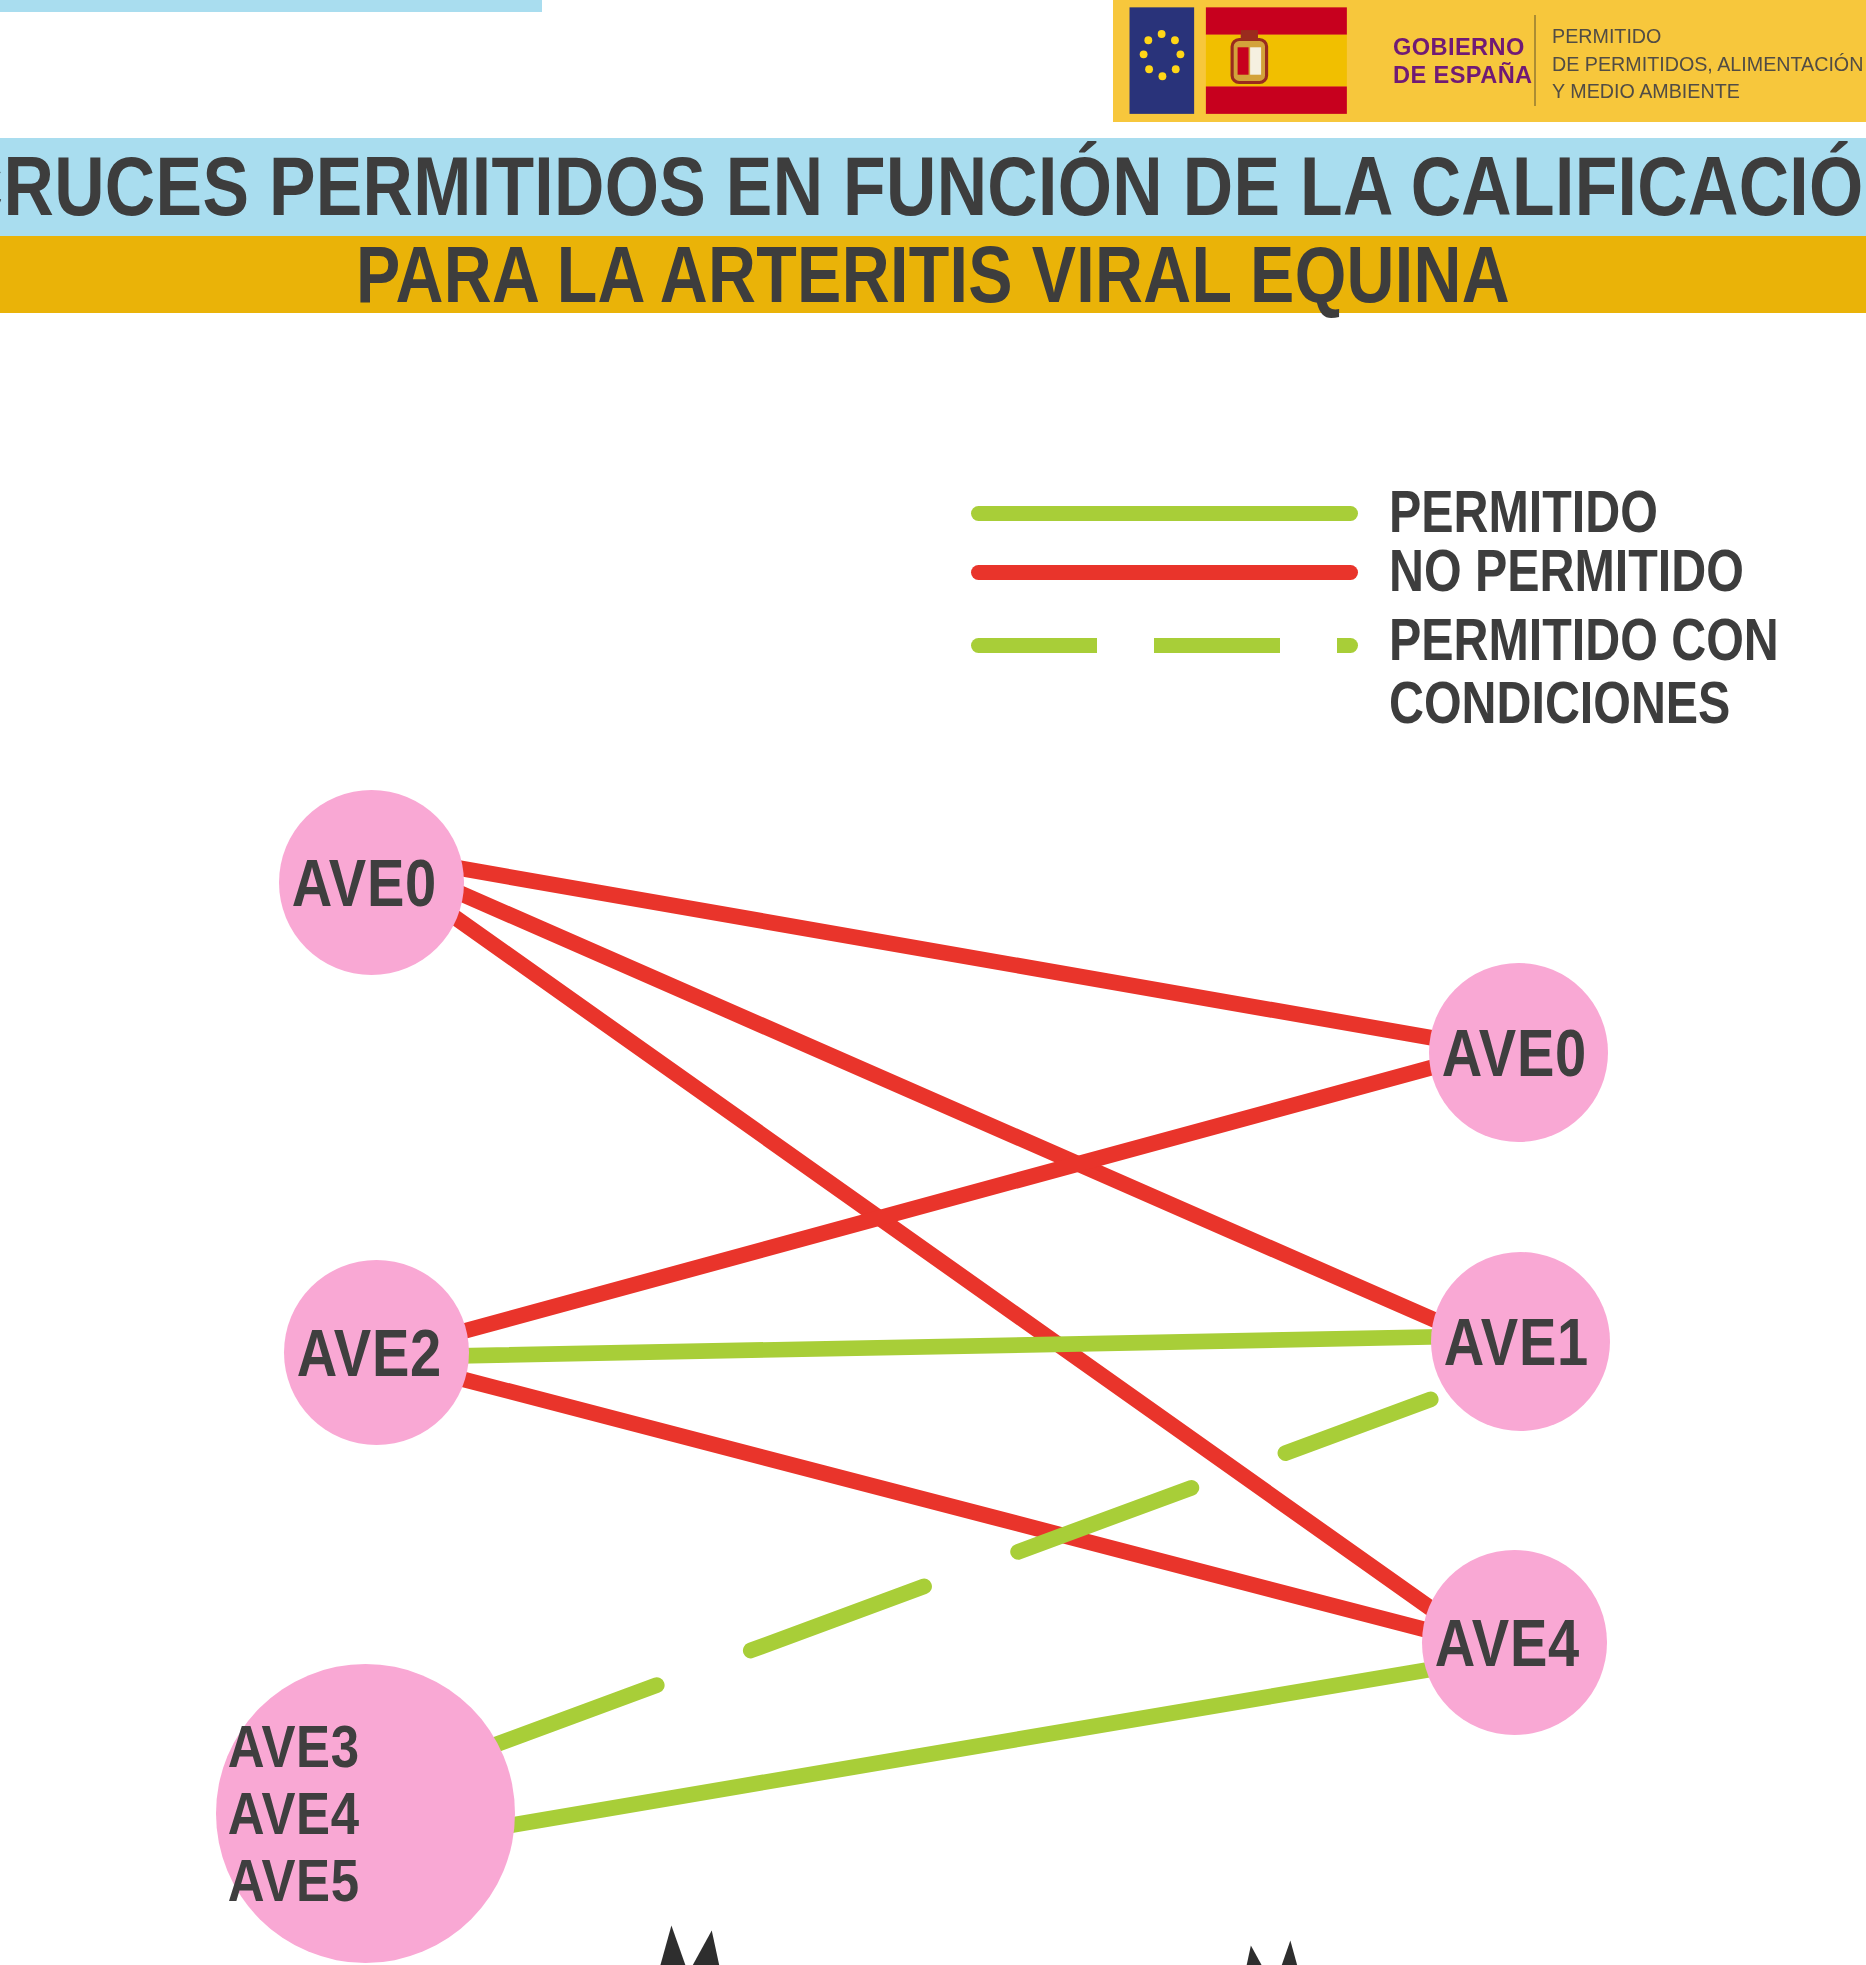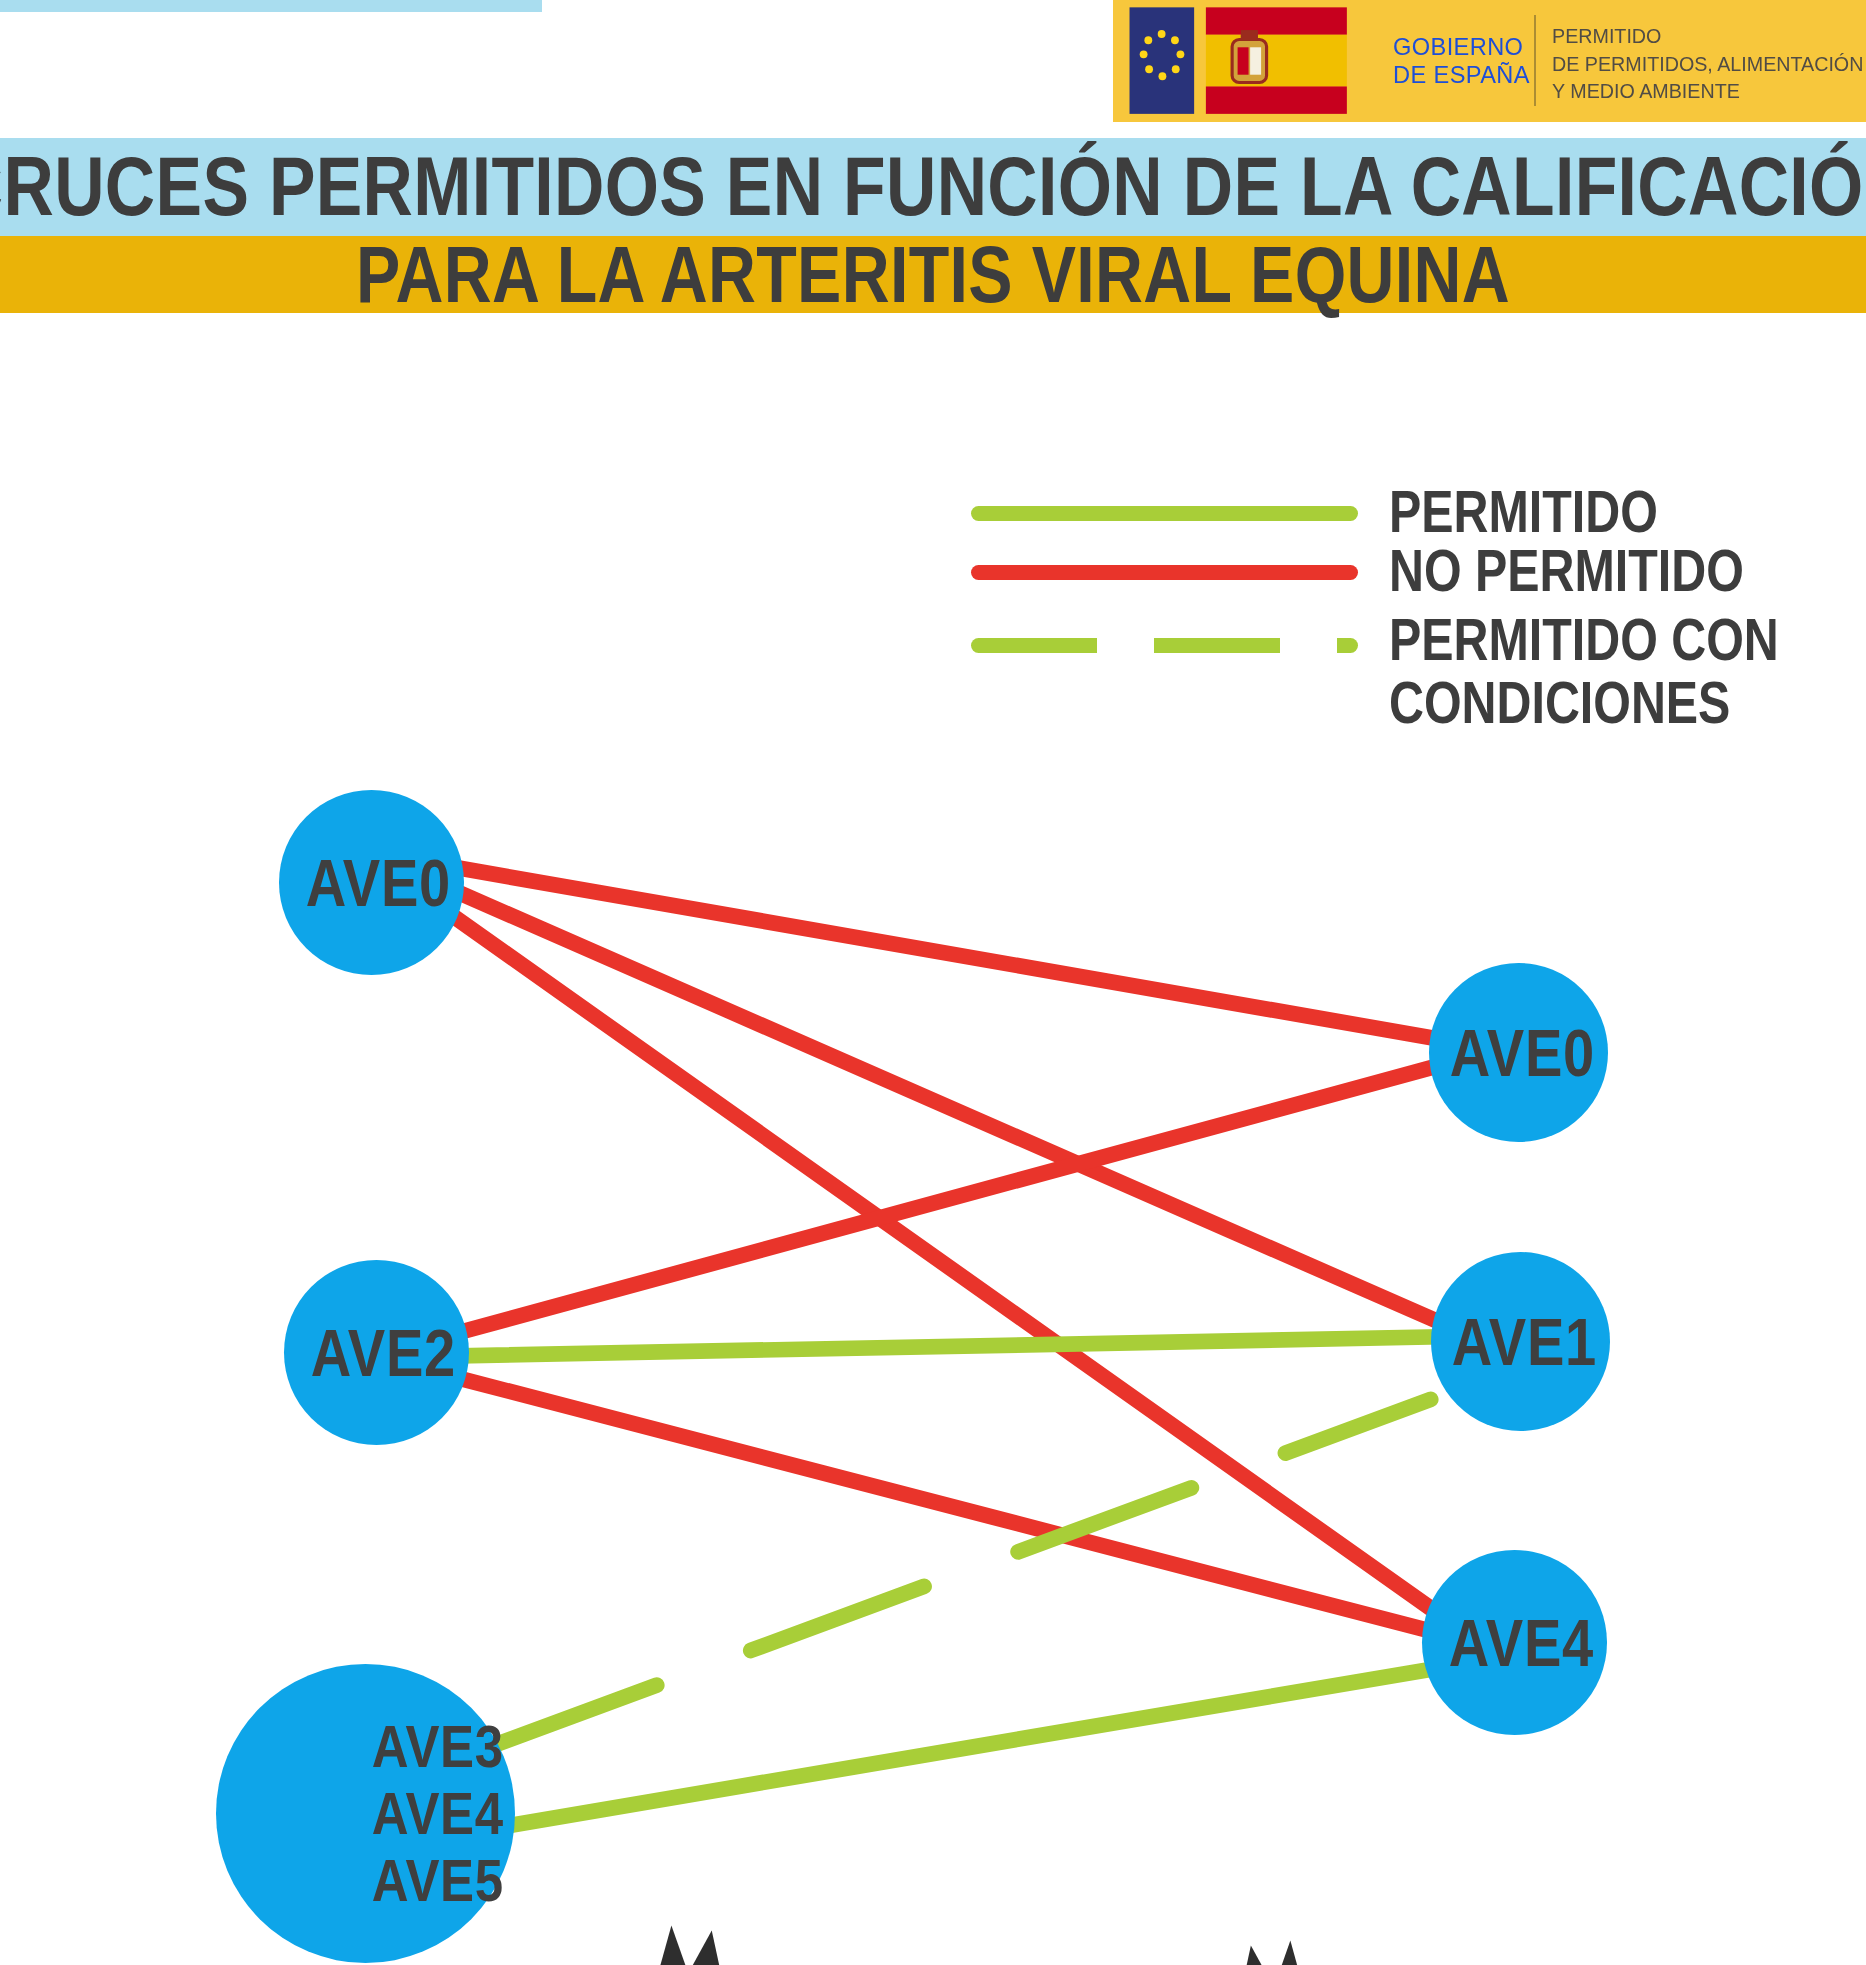--- a/index.html
+++ b/index.html
@@ -8,22 +8,22 @@
     overflow:hidden; font-family:"Liberation Sans", sans-serif;
   }
   .abs { position:absolute; }
 
   
   .top-sliver { left:0; top:0; width:542px; height:11.8px; background:#a9ddef; z-index:1; }
 
   
   .logo-box { left:1113px; top:0; width:754px; height:122px; background:#f7c73c; z-index:4; }
   .flags { position:absolute; left:15.7px; top:4.7px; }
-  .gov-text { position:absolute; left:280px; top:33px; font-size:23.6px; font-weight:normal;
-              color:#1d4ed8; line-height:28px; letter-spacing:0.4px; }
+  .gov-text { position:absolute; left:280px; top:33px; font-size:23.6px; font-weight:bold;
+              color:#701a75; line-height:28px; letter-spacing:0.4px; }
   .logo-divider { position:absolute; left:421px; top:15px; width:2px; height:91px; background:rgba(80,70,40,0.45); }
   .ministry-text { position:absolute; left:439px; top:23px; font-size:19.7px; color:#514c45; line-height:27.5px; }
 
   
   .band { left:0; width:1867px; display:flex; align-items:center; justify-content:center; z-index:1; }
   .band1 { top:138px; height:98px; background:#a9ddef; }
   .band2 { top:236px; height:77px; background:#eab308; }
   .title { font-weight:800; color:#3d3d3d; white-space:nowrap; display:inline-block;
            transform:scaleX(0.84); transform-origin:center; letter-spacing:0.4px; }
   .t1 { font-size:83px; }
@@ -38,22 +38,22 @@
                  background:repeating-linear-gradient(to right,#a8ce38 0 126px, transparent 126px 183px); }
   .legend-label { left:430px; font-size:59px; font-weight:800; color:#3d3d3d;
                   transform:scaleX(0.82); transform-origin:left top; line-height:63px; }
   .l1 { top:17.3px; } .l2 { top:76px; } .l3 { top:145px; width:495px; }
 
   
   #connections { left:0; top:0; z-index:3; pointer-events:none; }
   .horses-svg { left:0; top:0; z-index:2; pointer-events:none; }
 
   
-  .node { background:#0ea5e9; border-radius:50%; display:flex; align-items:center;
-          justify-content:flex-end; z-index:5; }
+  .node { background:#f9a8d4; border-radius:50%; display:flex; align-items:center;
+          justify-content:flex-start; z-index:5; }
   .node-label { font-weight:800; font-size:66px; color:#3f3f3f; transform:scaleX(0.85);
                 transform-origin:center; letter-spacing:0.8px; }
   .multi { font-size:60px; line-height:1.12; text-align:center; }
   #node-l-ave0   { left:279px;  top:790px; width:185px; height:185px; }
   #node-l-ave2   { left:284px;  top:1260px; width:185px; height:185px; }
   #node-l-ave345 { left:216px;  top:1664px; width:299px; height:299px; }
   #node-r-ave0   { left:1429px; top:963px; width:179px; height:179px; }
   #node-r-ave1   { left:1431px; top:1252px; width:179px; height:179px; }
   #node-r-ave4   { left:1422px; top:1550px; width:185px; height:185px; }
 </style>

